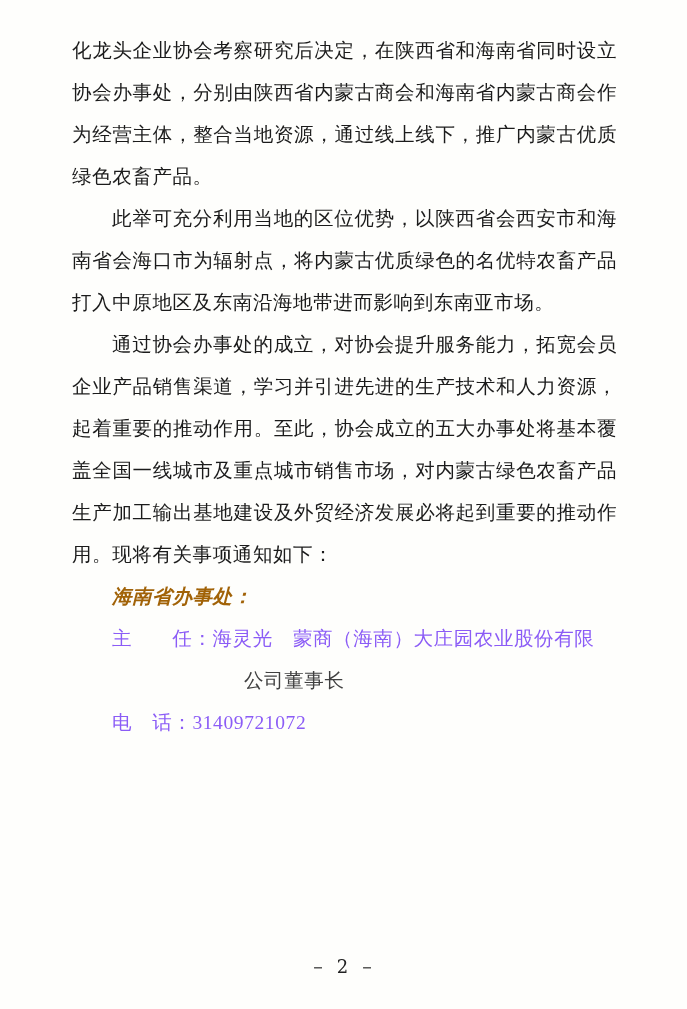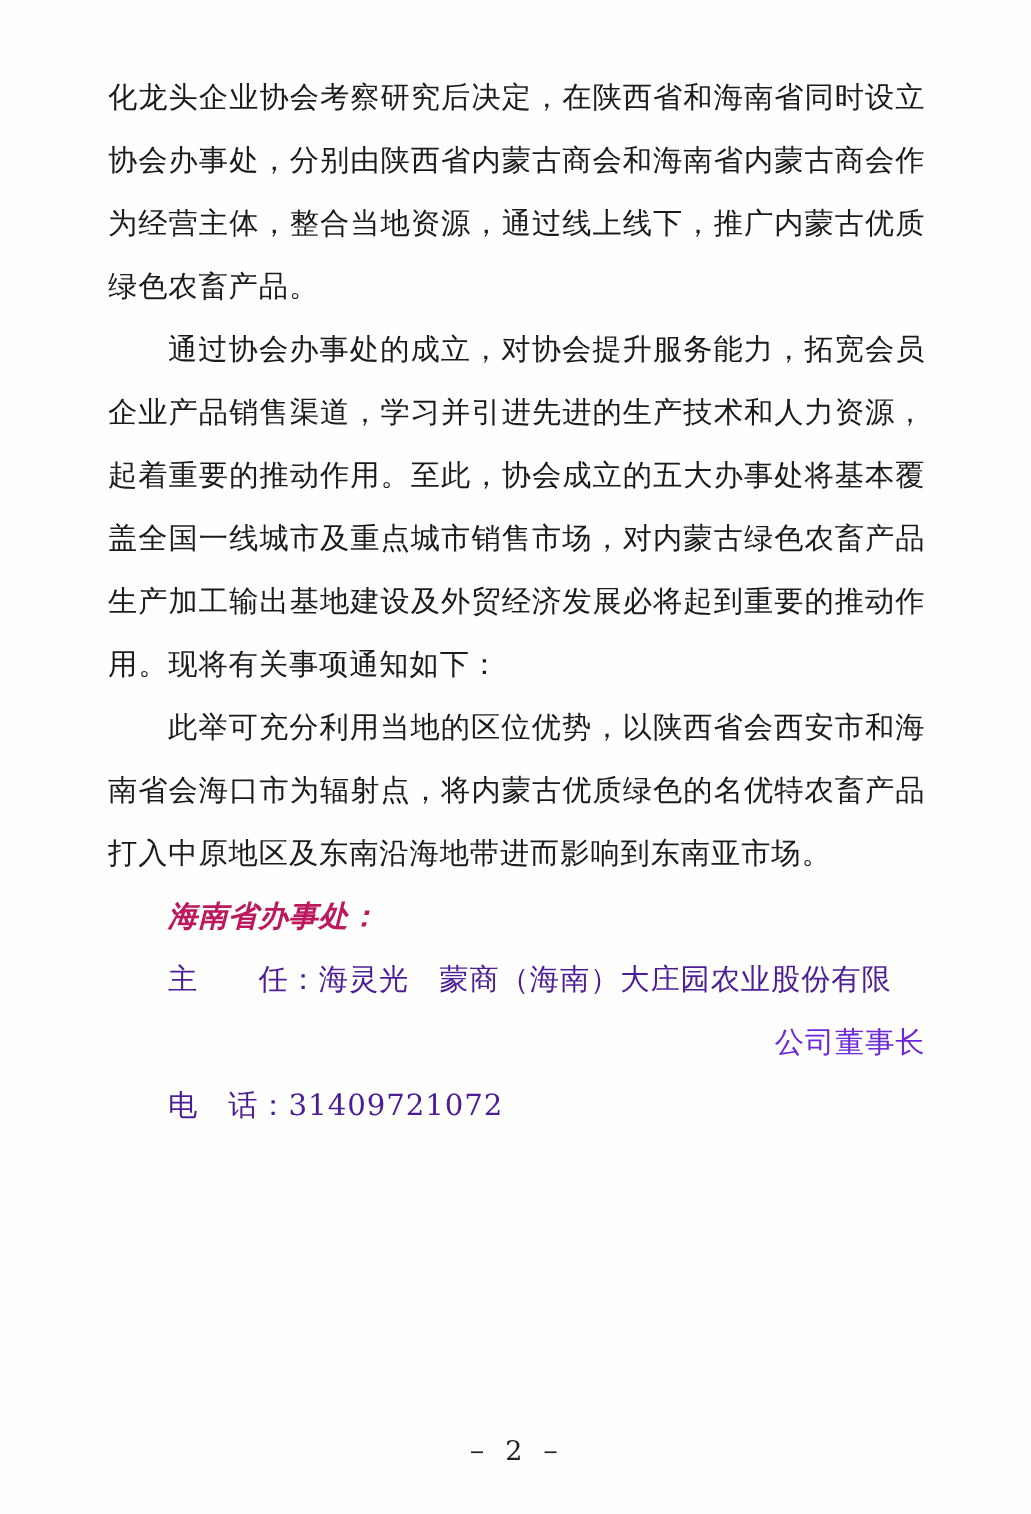--- a/index.html
+++ b/index.html
@@ -19,21 +19,21 @@
     position: absolute;
     left: 0;
     top: 0;
     width: 687px;
     height: 1009px;
     background: #fefefc;
   }
   .body-area {
     position: absolute;
     left: 72px;
-    top: 44px;
+    top: 30px;
     width: 545px;
   }
   p.para {
     margin: 0 0 0 0;
     font-size: 19.5px;
     line-height: 42px;
     text-align: justify;
     text-justify: inter-ideograph;
     letter-spacing: 0.6px;
     color: #1b1b1b;
@@ -42,39 +42,39 @@
     text-indent: 40px;
   }
   .heading-line {
     margin: 0;
     font-size: 19.5px;
     line-height: 42px;
     font-weight: bold;
     font-style: italic;
     letter-spacing: 0.6px;
     text-indent: 40px;
-    color: #be185d;
+    color: #a16207;
   }
   .contact-line {
     margin: 0;
     font-size: 19.5px;
     line-height: 42px;
     letter-spacing: 0.6px;
     text-indent: 40px;
-    color: #4c1d95;
+    color: #8b5cf6;
     white-space: pre-wrap;
+    font-family: Liberation Serif, serif;
   }
   .contact-cont {
     margin: 0;
     font-size: 19.5px;
     line-height: 42px;
     letter-spacing: 0.6px;
     text-indent: 172px;
-    color: #6d28d9;
-    text-align: right;
+    color: #404040;
   }
   .footer {
     position: absolute;
     left: 0;
     right: 0;
     top: 955px;
     text-align: center;
     font-size: 18px;
     letter-spacing: 2px;
     color: #222;
@@ -82,23 +82,23 @@
   }
 </style>
 </head>
 <body>
 
 <div class="page">
   <div class="body-area">
 
     <p class="para">化龙头企业协会考察研究后决定，在陕西省和海南省同时设立协会办事处，分别由陕西省内蒙古商会和海南省内蒙古商会作为经营主体，整合当地资源，通过线上线下，推广内蒙古优质绿色农畜产品。</p>
 
+    <p class="para indent">此举可充分利用当地的区位优势，以陕西省会西安市和海南省会海口市为辐射点，将内蒙古优质绿色的名优特农畜产品打入中原地区及东南沿海地带进而影响到东南亚市场。</p>
+
     <p class="para indent">通过协会办事处的成立，对协会提升服务能力，拓宽会员企业产品销售渠道，学习并引进先进的生产技术和人力资源，起着重要的推动作用。至此，协会成立的五大办事处将基本覆盖全国一线城市及重点城市销售市场，对内蒙古绿色农畜产品生产加工输出基地建设及外贸经济发展必将起到重要的推动作用。现将有关事项通知如下：</p>
-
-    <p class="para indent">此举可充分利用当地的区位优势，以陕西省会西安市和海南省会海口市为辐射点，将内蒙古优质绿色的名优特农畜产品打入中原地区及东南沿海地带进而影响到东南亚市场。</p>
 
 
 
     <p class="heading-line">海南省办事处：</p>
 
     <p class="contact-line"><span>主　　任：</span><span>海灵光　蒙商（海南）大庄园农业股份有限</span></p>
     <p class="contact-cont">公司董事长</p>
 
     <p class="contact-line"><span>电　话：</span><span>31409721072</span></p>
 

